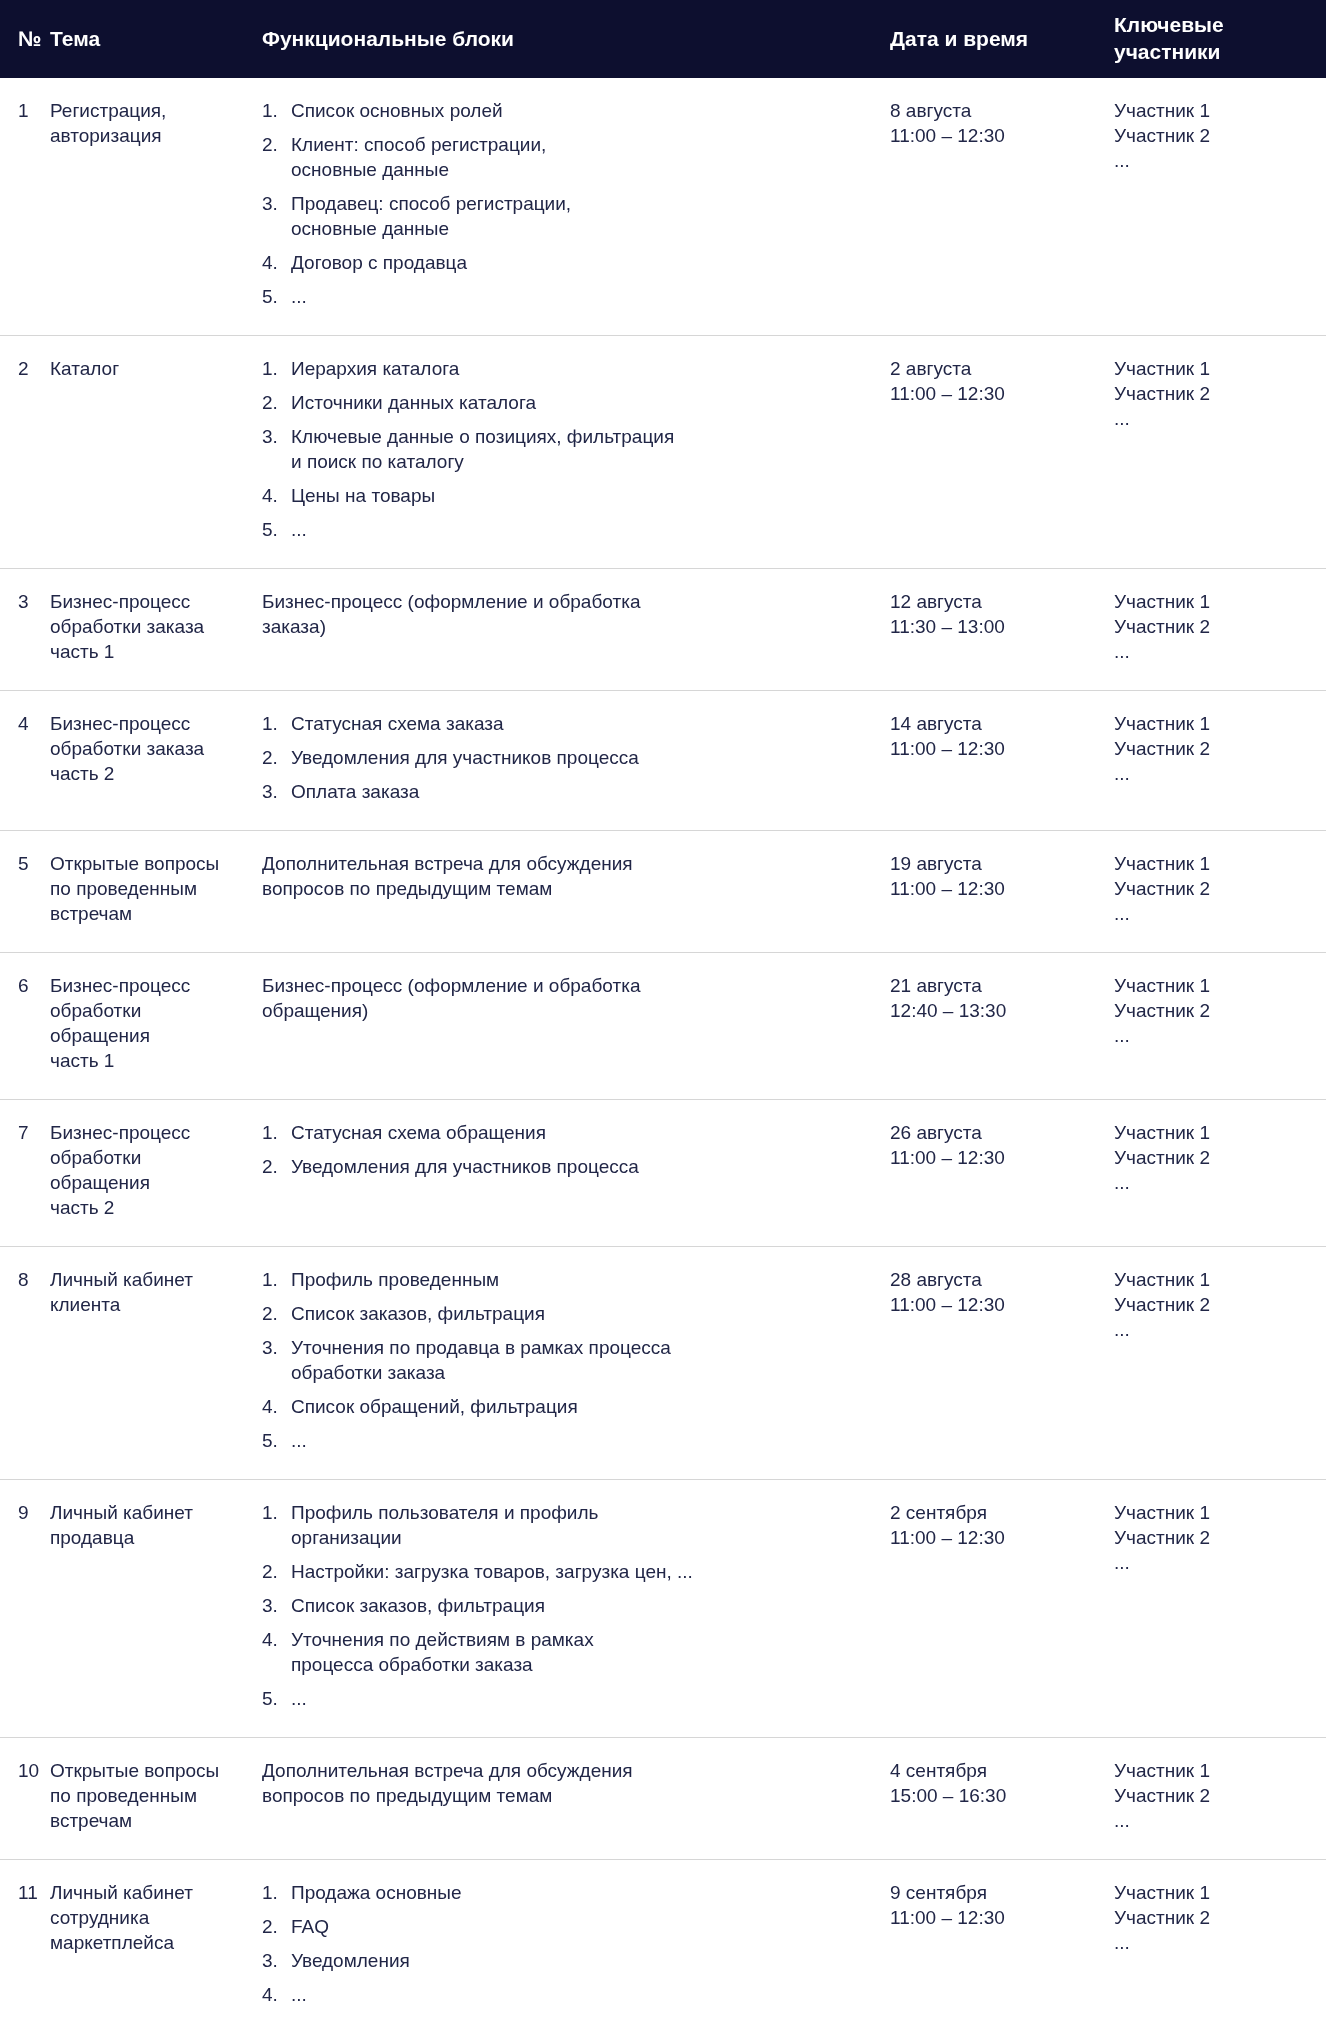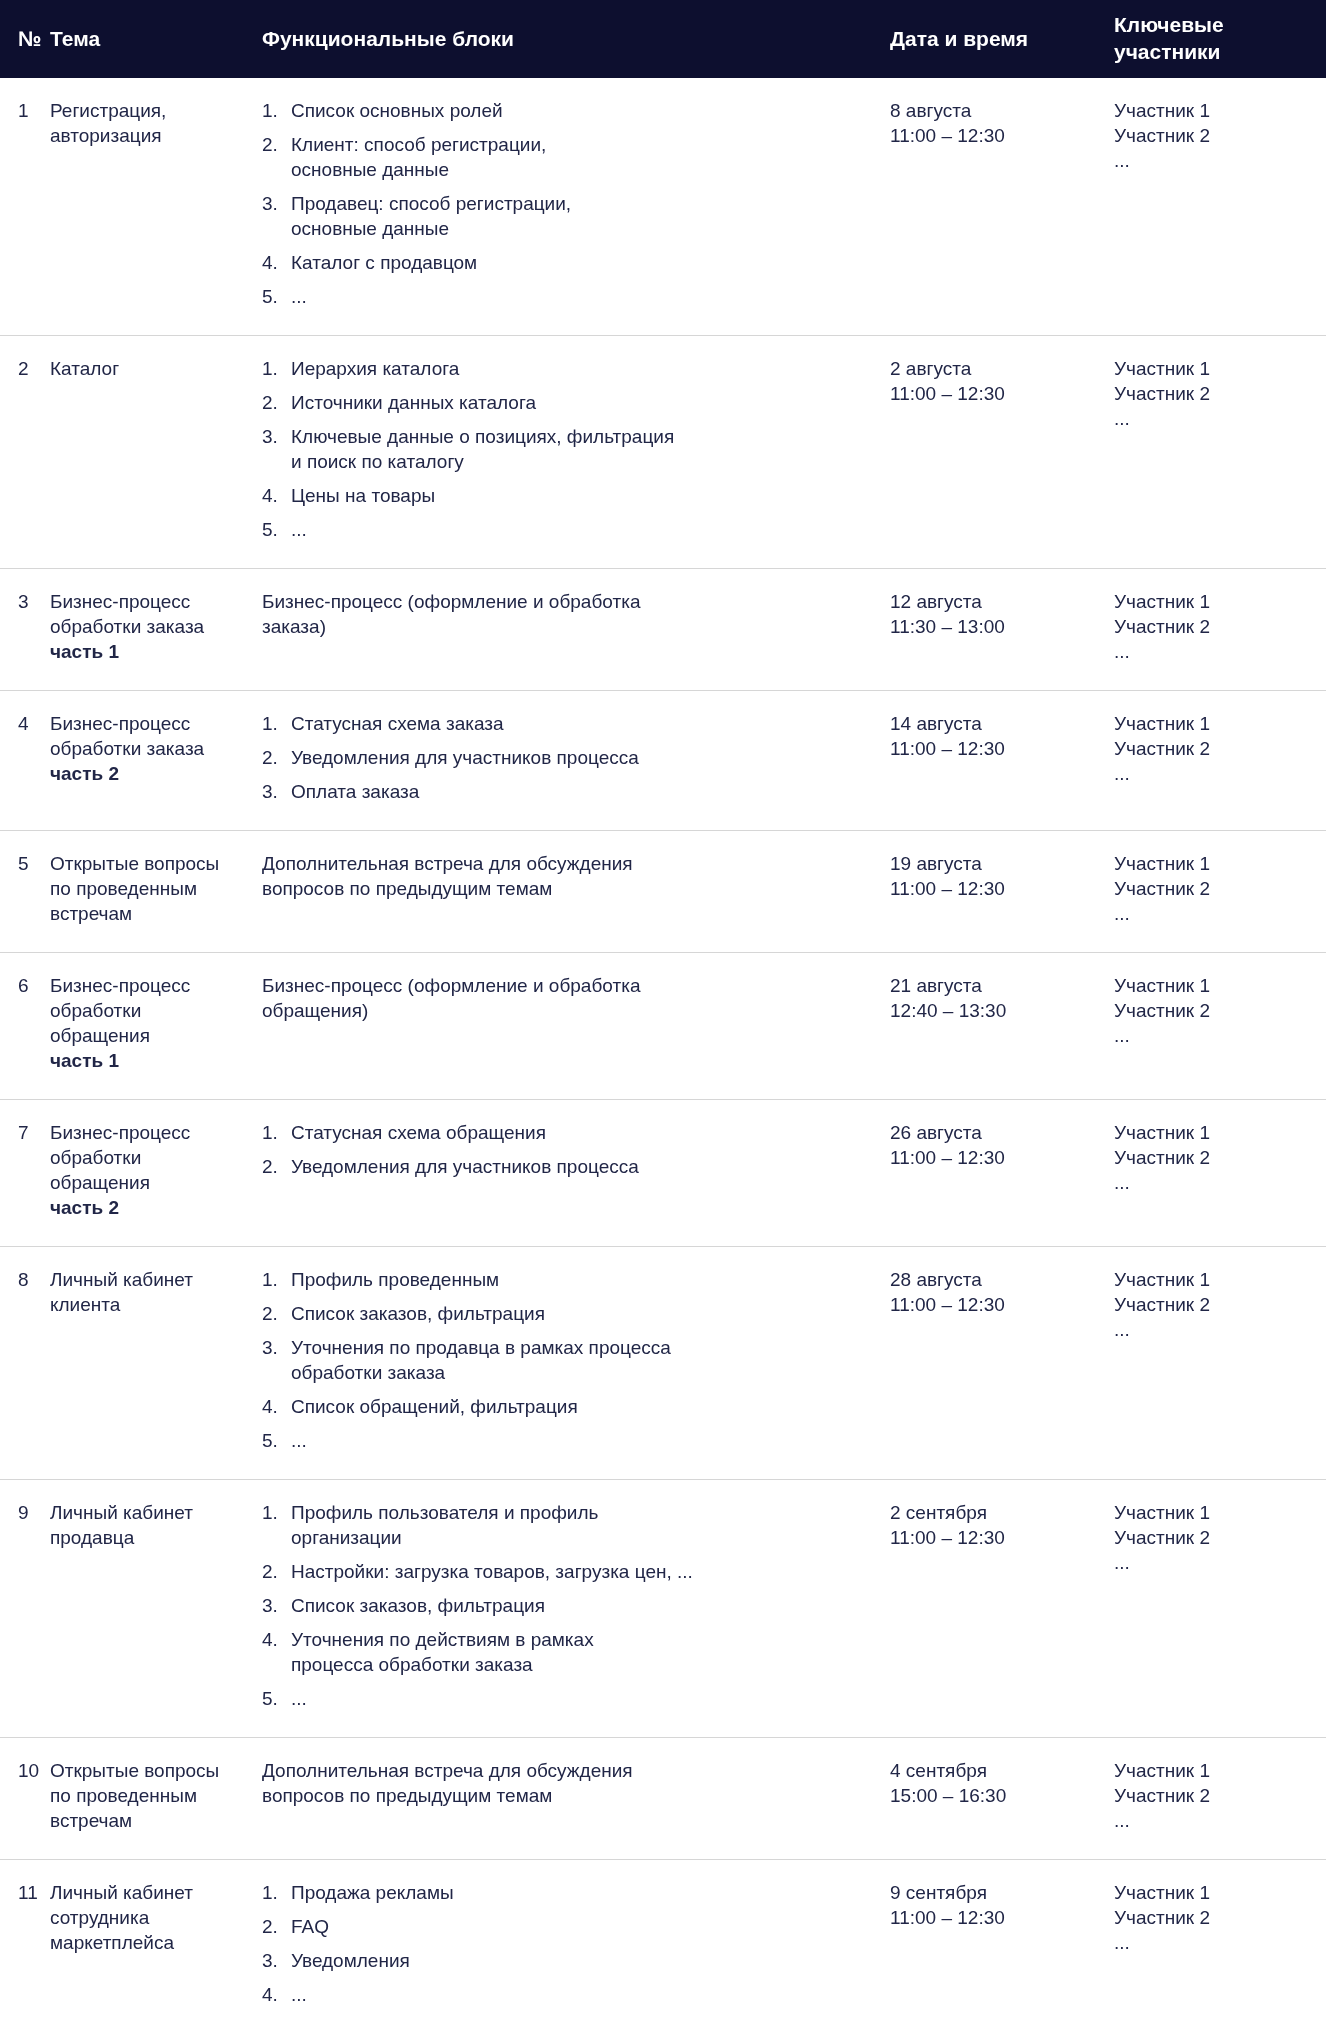--- a/index.html
+++ b/index.html
@@ -41,21 +41,21 @@
   td{
     vertical-align:top;
     padding:20px 12px 26px 0;
     border-top:1px solid var(--divider);
     font-size:19px;
     line-height:25px;
   }
   tbody tr:first-child td{border-top:none}
   td.td-num{padding-left:18px}
   .topic-title{font-weight:400;white-space:pre-line}
-  .topic-note{font-weight:700;white-space:pre-line}
+  .topic-note{font-weight:400;white-space:pre-line}
   .block-item{display:flex;margin-bottom:9px}
   .block-item:last-child{margin-bottom:0}
   .item-num{flex:0 0 29px}
   .item-text,.block-text{white-space:pre-line}
   .date-line,.time-line{white-space:nowrap}
   .participant{white-space:nowrap}
 </style>
 </head>
 <body>
 
@@ -97,21 +97,21 @@
               <span class="item-text">Клиент: способ регистрации,
 основные данные</span>
             </div>
             <div class="block-item">
               <span class="item-num">3.</span>
               <span class="item-text">Продавец: способ регистрации,
 основные данные</span>
             </div>
             <div class="block-item">
               <span class="item-num">4.</span>
-              <span class="item-text">Каталог с продавцом</span>
+              <span class="item-text">Договор с продавца</span>
             </div>
             <div class="block-item">
               <span class="item-num">5.</span>
               <span class="item-text">...</span>
             </div>
           </td>
           <td class="td-date">
             <div class="date-line">8 августа</div>
             <div class="time-line">11:00 – 12:30</div>
           </td>
@@ -405,21 +405,21 @@
             <div class="num">11</div>
           </td>
           <td class="td-topic">
             <div class="topic-title">Личный кабинет
 сотрудника
 маркетплейса</div>
           </td>
           <td class="td-blocks">
             <div class="block-item">
               <span class="item-num">1.</span>
-              <span class="item-text">Продажа рекламы</span>
+              <span class="item-text">Продажа основные</span>
             </div>
             <div class="block-item">
               <span class="item-num">2.</span>
               <span class="item-text">FAQ</span>
             </div>
             <div class="block-item">
               <span class="item-num">3.</span>
               <span class="item-text">Уведомления</span>
             </div>
             <div class="block-item">

